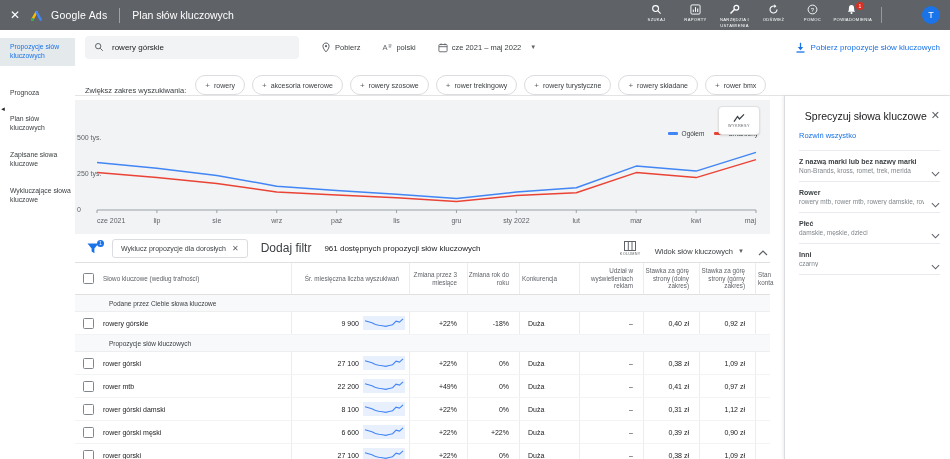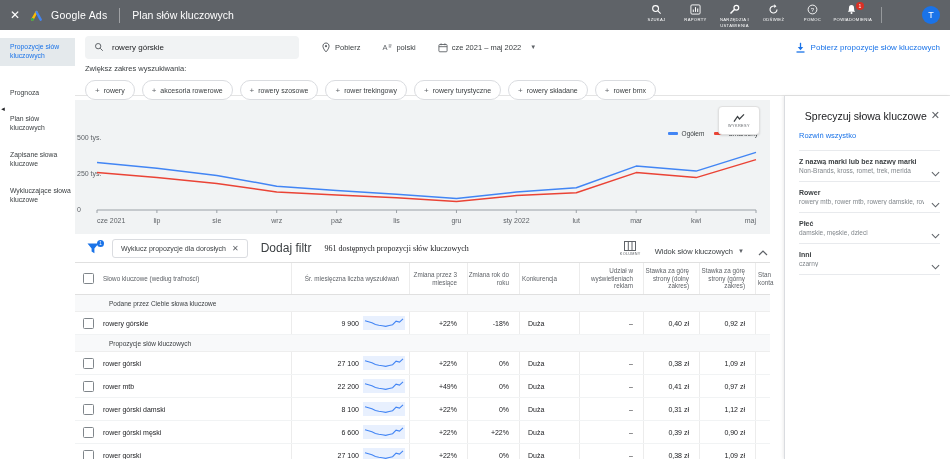--- a/index.html
+++ b/index.html
@@ -32,21 +32,21 @@
   .search-box{display:flex;align-items:center;gap:6px;background:#f1f3f4;border-radius:4px;height:23px;padding:0 9px;width:196px;margin-left:10px;cursor:text;}
   .search-box svg{width:10px;height:10px;flex-shrink:0;}
   .search-box input{border:none;background:transparent;outline:none;font-size:8px;color:#202124;width:100%;font-family:inherit;}
   .opt{display:flex;align-items:center;gap:4px;font-size:7.5px;color:#3c4043;margin-left:22px;cursor:pointer;}
   .opt svg{width:10px;height:11px;}
   .network-box{display:flex;align-items:center;gap:5px;font-size:8px;color:#202124;border:1px solid #dadce0;border-radius:4px;height:25px;padding:0 12px;margin-left:20px;box-shadow:0 1px 2px rgba(60,64,67,.15);cursor:pointer;background:#fff;}
   .caret{font-size:6px;color:#5f6368;margin-left:5px;}
   .download{display:flex;align-items:center;gap:5px;font-size:8px;color:#1a73e8;margin-left:auto;margin-right:10px;cursor:pointer;}
   .download svg{width:11px;height:11px;}
   
-  .chips-row{height:31px;border-bottom:1px solid #e4e4e4;display:flex;align-items:flex-start;padding-left:10px;gap:7px;flex-shrink:0;flex-direction:column;}
+  .chips-row{height:31px;border-bottom:1px solid #e4e4e4;display:flex;align-items:flex-end;padding-left:10px;gap:7px;flex-shrink:0;}
   .chips-label{font-size:7.5px;color:#3c4043;margin-right:2px;}
   .chip{display:flex;align-items:center;gap:4px;border:1px solid #dadce0;border-radius:10px;height:18px;padding:0 9px;font-size:7px;color:#3c4043;cursor:pointer;background:#fff;}
   .chip .plus{font-size:8px;color:#5f6368;}
   
   .content-row{flex:1;display:flex;min-height:0;}
   .left-main{width:709px;box-sizing:border-box;padding-right:14px;overflow:hidden;}
   .chart-area{height:134px;margin-top:4px;background:#f1f3f4;position:relative;}
   .chart-area svg.main-chart{display:block;}
   .legend{position:absolute;top:30px;right:12px;display:flex;gap:10px;align-items:center;}
   .lg-item{display:flex;align-items:center;gap:4px;cursor:pointer;}
@@ -56,21 +56,21 @@
   .charts-btn svg{width:12px;height:10px;}
   .charts-btn span{font-size:3.8px;color:#5f6368;letter-spacing:.4px;}
   
   .toolbar{height:28px;display:flex;align-items:center;padding-left:12px;gap:13px;}
   .funnel{position:relative;display:flex;cursor:pointer;}
   .funnel svg{width:12px;height:11px;}
   .funnel-badge{position:absolute;top:-3px;right:-5px;background:#1a73e8;color:#fff;font-size:4.5px;width:7px;height:7px;border-radius:50%;display:flex;align-items:center;justify-content:center;}
   .filter-chip{display:flex;align-items:center;gap:6px;border:1px solid #dadce0;border-radius:3px;height:17px;padding:0 8px;font-size:7px;color:#3c4043;cursor:pointer;}
   .filter-x{font-size:8px;color:#5f6368;cursor:pointer;}
   .add-filter{font-size:12px;color:#3c4043;cursor:pointer;}
-  .results{font-size:8px;color:#202124;font-family:Liberation Serif, serif;}
+  .results{font-size:8px;color:#202124;}
   .tb-right-cluster{margin-left:auto;display:flex;align-items:flex-end;gap:14px;margin-right:2px;}
   .cols-btn{display:flex;flex-direction:column;align-items:center;gap:1px;cursor:pointer;}
   .cols-btn svg{width:12px;height:10px;}
   .cols-btn span{font-size:3.8px;color:#5f6368;letter-spacing:.3px;}
   .view-dd{font-size:7.5px;color:#3c4043;cursor:pointer;display:flex;align-items:center;}
   .collapse{cursor:pointer;display:flex;}
   .collapse svg{width:10px;height:6px;}
   
   .grid{display:grid;grid-template-columns:26px 190px 118px 58px 52px 60px 64px 56px 56px 1fr;}
   .thead{height:31px;border-top:1px solid #e0e0e0;border-bottom:1px solid #e0e0e0;align-items:center;}

